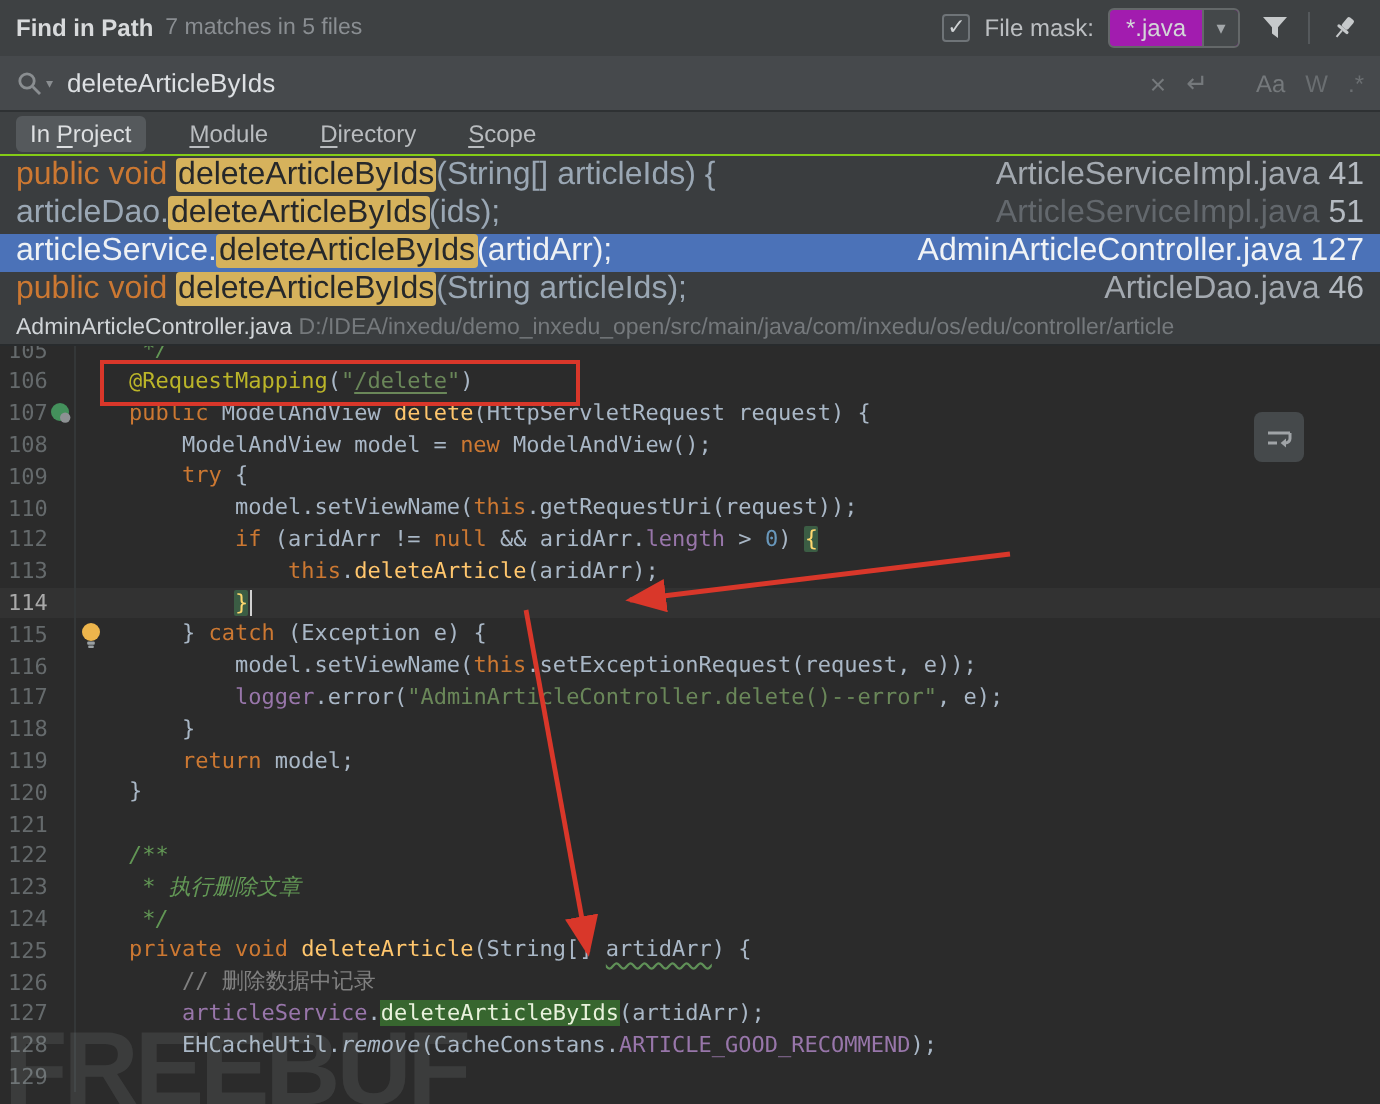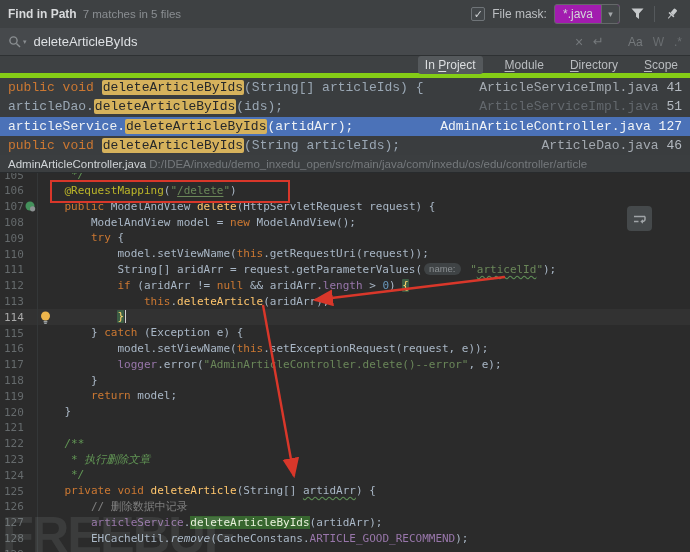--- a/index.html
+++ b/index.html
@@ -26,28 +26,28 @@
   
   .search-row { height:28px; background:#46494c; display:flex; align-items:center; padding:0 8px;
                 border-bottom:1px solid #2e3133; }
   .query { color:#dde0e3; font-size:13px; margin-left:7px; flex:1; }
   .search-icons { display:flex; align-items:center; gap:10px; }
   .s-ico { color:#75797c; font-size:12px; cursor:pointer; }
   .s-ico.dim { color:#6a6e71; }
 
   
   .scope-row { height:22px; background:#3e4143; display:flex; align-items:center; gap:18px; padding:0 8px;
-               border-bottom:5px solid #84cc16;justify-content:flex-end; }
+               border-bottom:1px solid #84cc16; }
   .scope-chip { color:#b9bcbf; font-size:12px; cursor:pointer; padding:2px 4px; border-radius:3px; }
   .scope-chip u { text-underline-offset:2px; }
   .scope-chip.selected { background:#55595c; color:#dddfe1; padding:2px 7px; }
 
   
   .results { height:77px; background:#3a3d3f; }
-  .res-row { height:19.25px; display:flex; align-items:center; padding:0 8px; font-size:13px; cursor:pointer;font-family:Liberation Mono, monospace; }
+  .res-row { height:19.25px; display:flex; align-items:center; padding:0 8px; font-size:16px; cursor:pointer; }
   .res-row.selected { background:#4b72b8; }
   .snippet { white-space:pre; }
   .rs-p { color:#9aa7b4; } .rs-kw { color:#cc7832; }
   .res-row.selected .rs-p { color:#eef1f4; }
   .rs-m { background:#d6b25c; color:#26282a; border-radius:2px; padding:0 1px; }
   .ref { margin-left:auto; white-space:pre; }
   .ref .file { color:#a3a9b0; } .ref .file.dim { color:#63686d; }
   .ref .lineno { color:#b4bac1; }
   .res-row.selected .file, .res-row.selected .lineno { color:#f0f3f6; }
 
@@ -203,25 +203,20 @@
           <span class="lnum">109</span>
           <span class="gslot"></span>
           <pre class="code"><span class="c-p">        </span><span class="c-kw">try</span><span class="c-p"> {</span></pre>
         </div>
         <div class="eline">
           <span class="lnum">110</span>
           <span class="gslot"></span>
           <pre class="code"><span class="c-p">            model.setViewName(</span><span class="c-kw">this</span><span class="c-p">.getRequestUri(request));</span></pre>
         </div>
         <div class="eline">
-          <span class="lnum">111</span>
-          <span class="gslot"></span>
-          <pre class="code"><span class="c-p">            String[] aridArr = request.getParameterValues(</span><span class="c-inlay">name:</span><span class="c-p"> </span><span class="c-str">"</span><span class="c-strw">articelId</span><span class="c-str">"</span><span class="c-p">);</span></pre>
-        </div>
-        <div class="eline">
           <span class="lnum">112</span>
           <span class="gslot"></span>
           <pre class="code"><span class="c-p">            </span><span class="c-kw">if</span><span class="c-p"> (aridArr != </span><span class="c-kw">null</span><span class="c-p"> &amp;&amp; aridArr.</span><span class="c-fld">length</span><span class="c-p"> &gt; </span><span class="c-num">0</span><span class="c-p">) </span><span class="c-brace">{</span></pre>
         </div>
         <div class="eline">
           <span class="lnum">113</span>
           <span class="gslot"></span>
           <pre class="code"><span class="c-p">                </span><span class="c-kw">this</span><span class="c-p">.</span><span class="c-def">deleteArticle</span><span class="c-p">(aridArr);</span></pre>
         </div>
         <div class="eline current">

